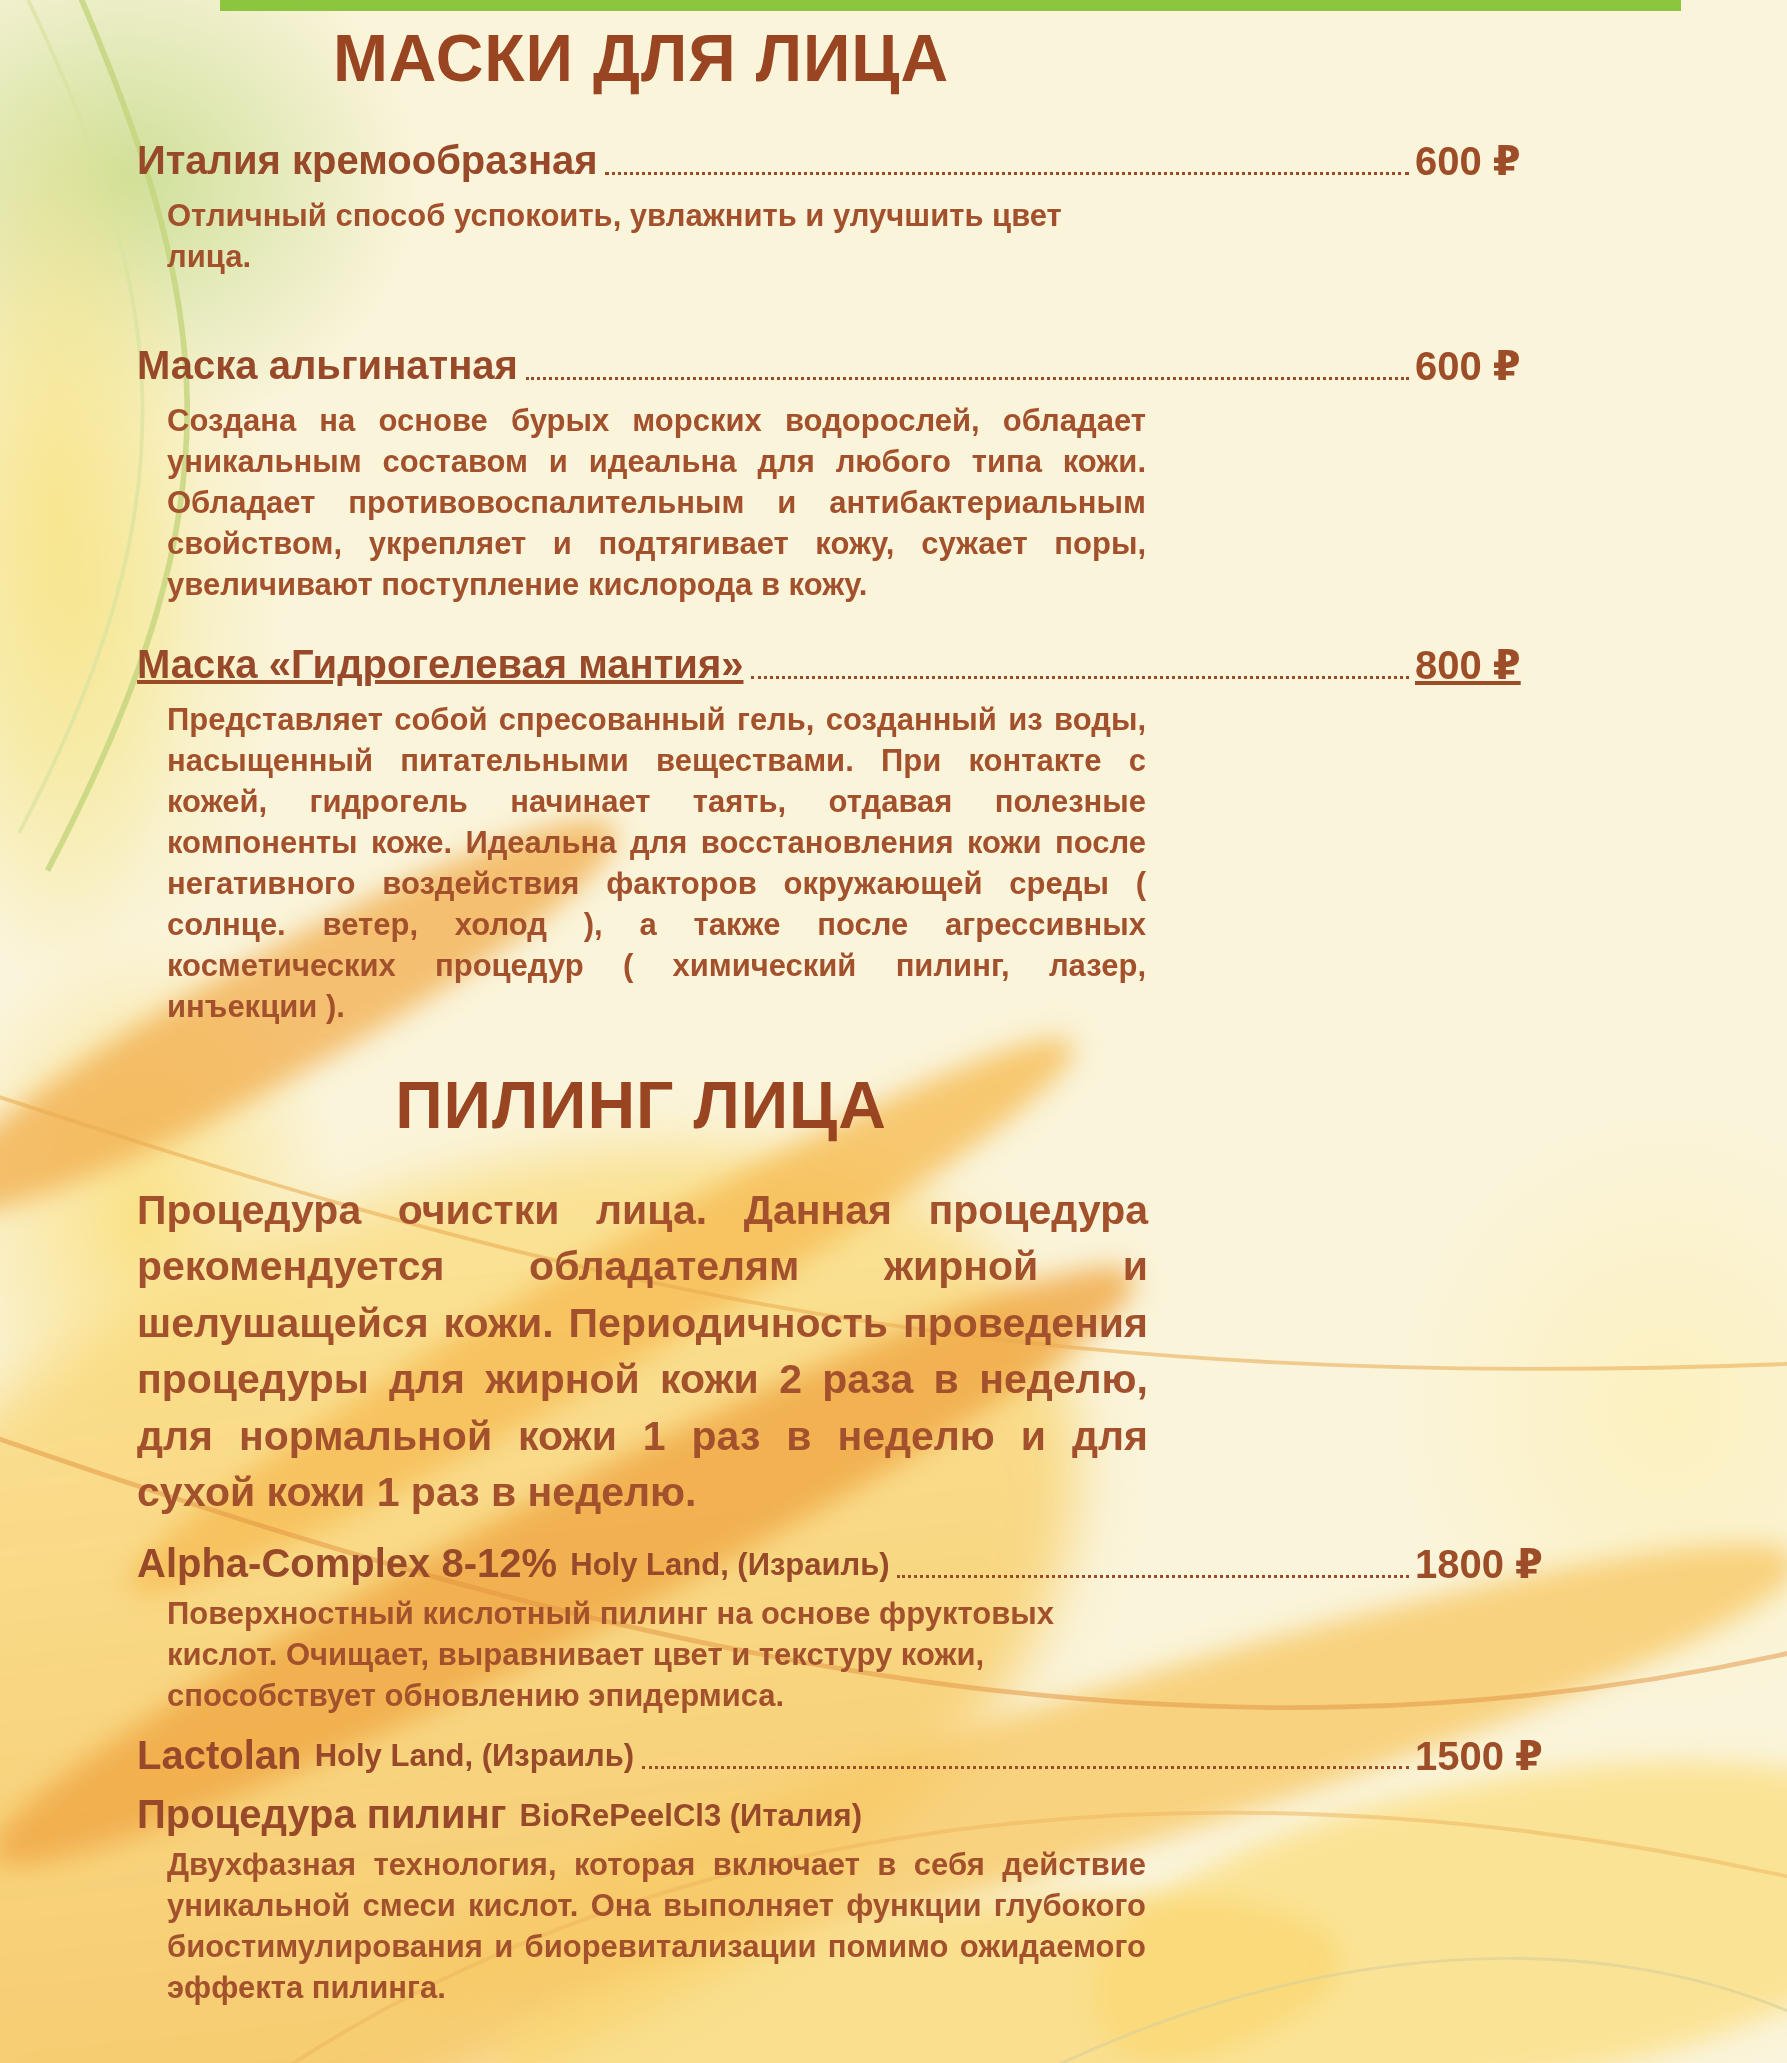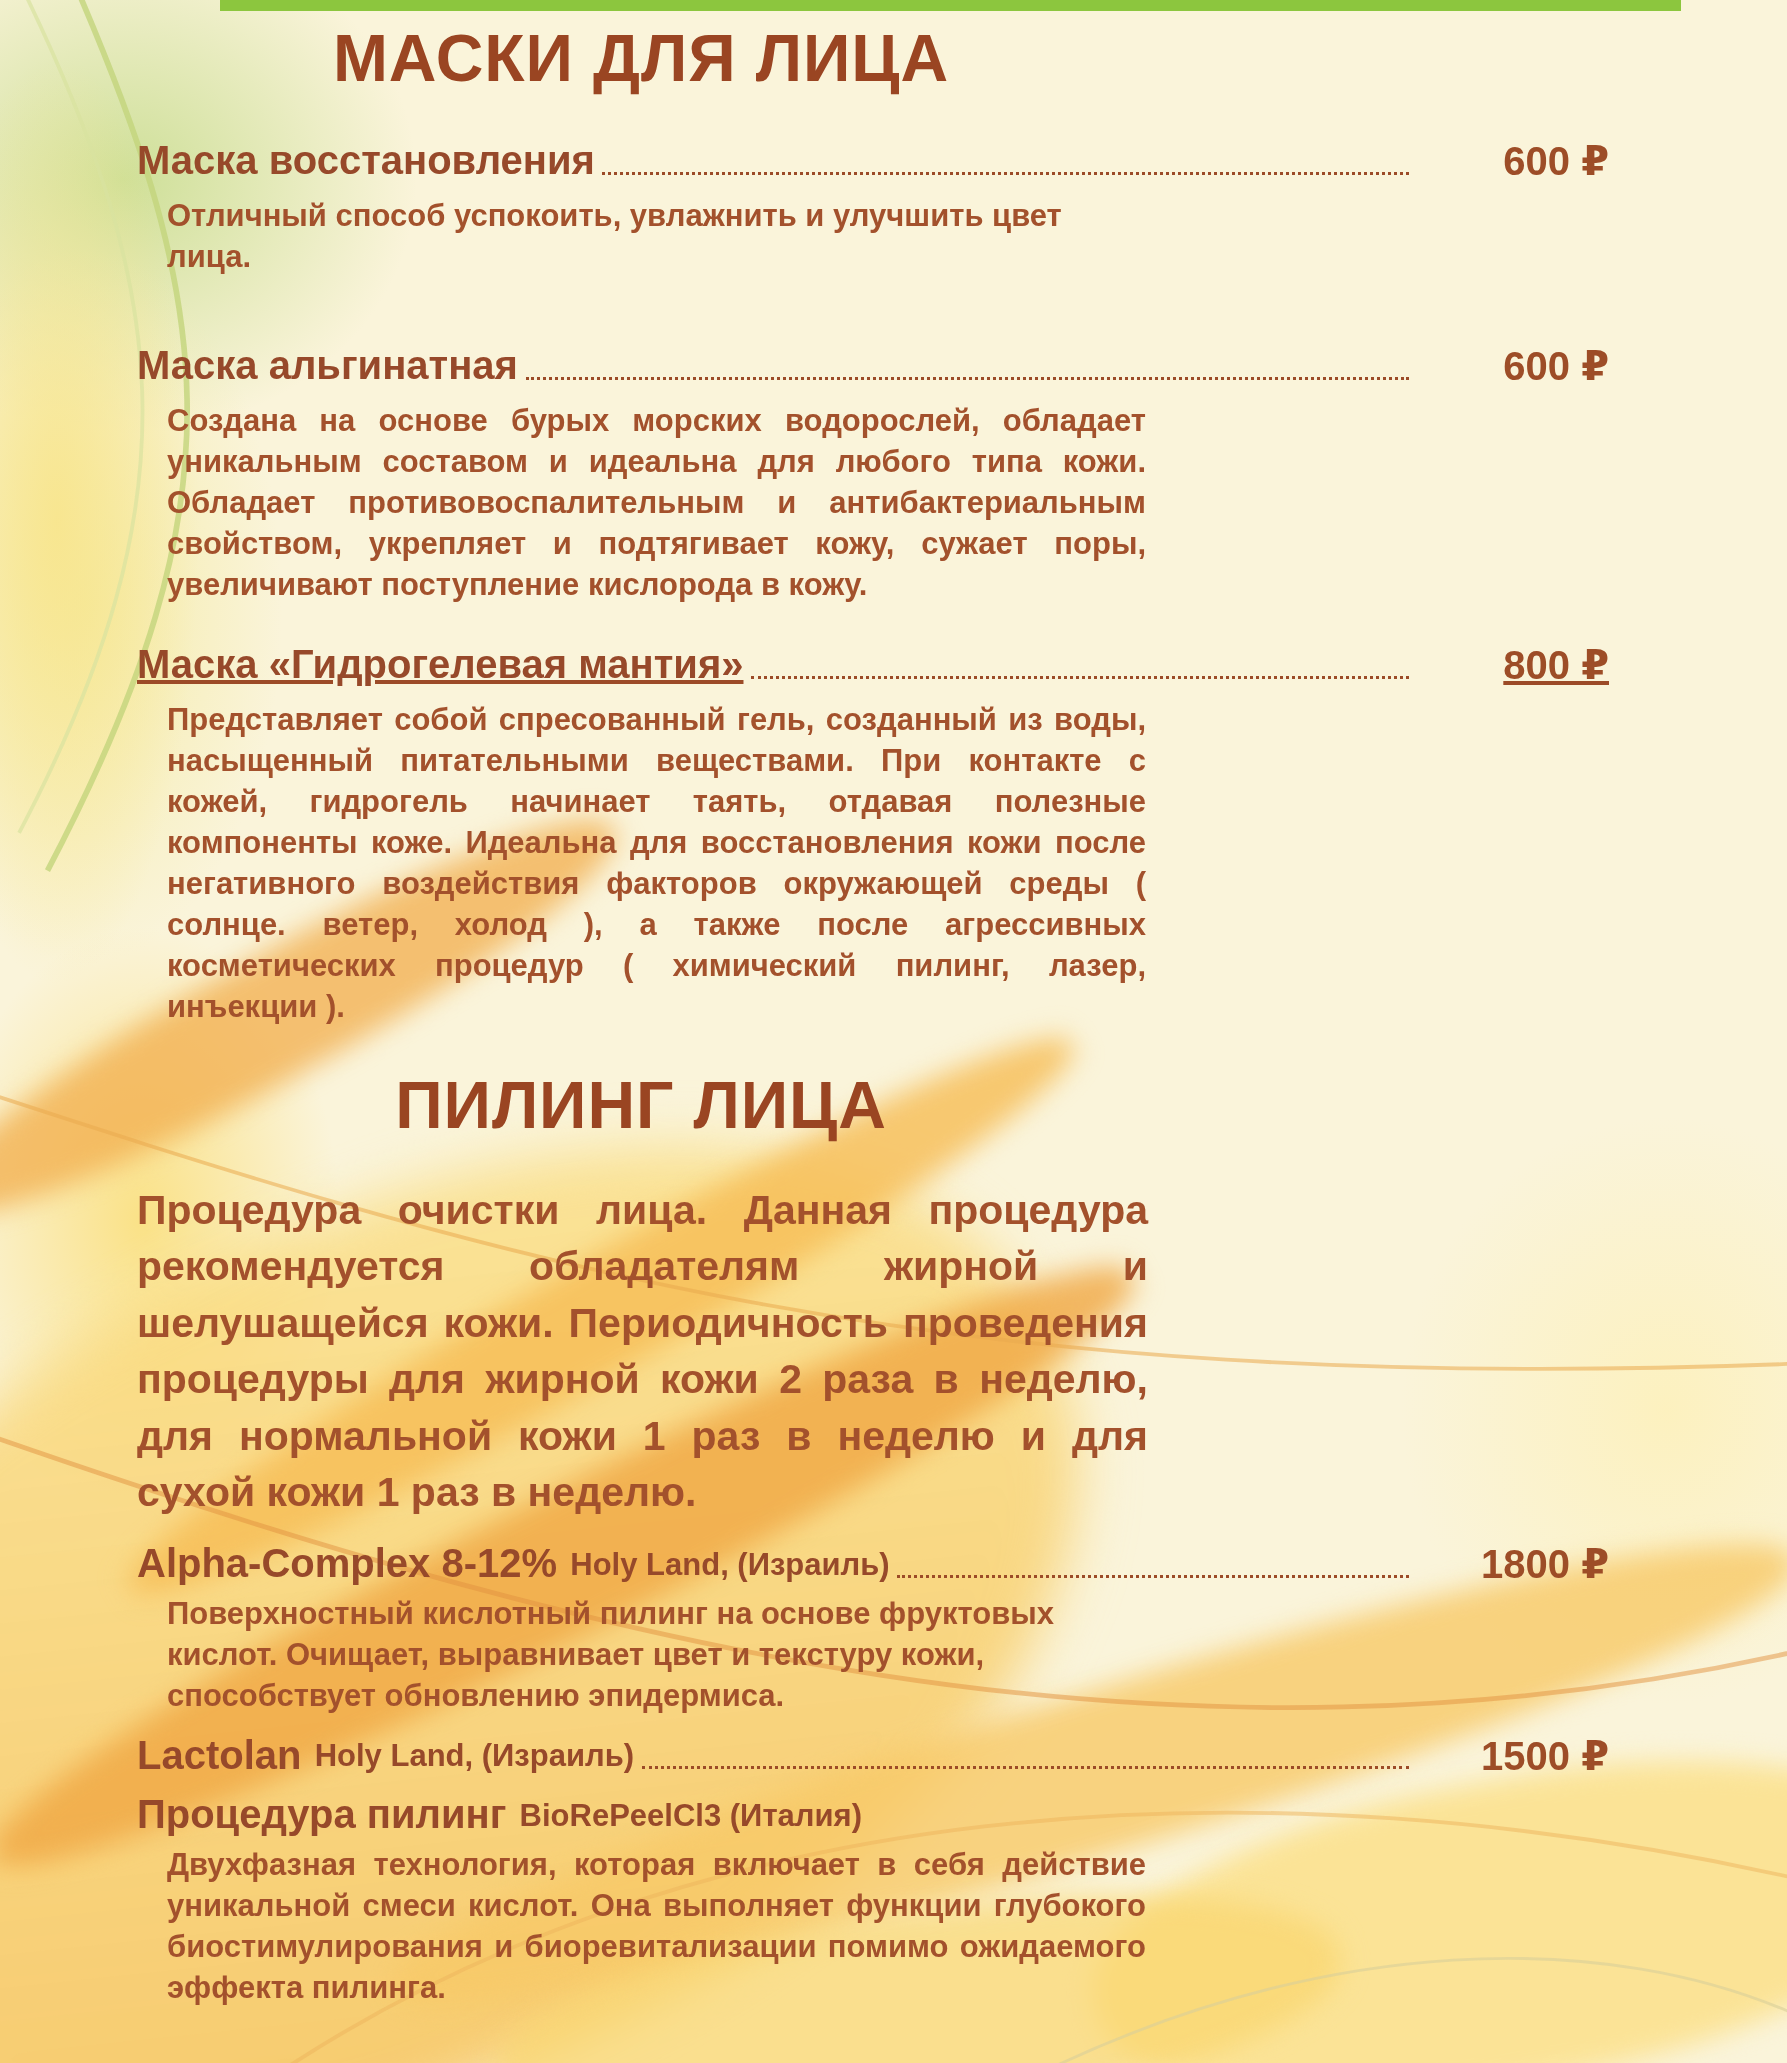--- a/index.html
+++ b/index.html
@@ -51,21 +51,21 @@
   h1{
     width:1008px;margin:0;text-align:center;
     font-size:66px;line-height:1.15;font-weight:bold;color:#9a4522;
     letter-spacing:0.9px;
   }
   .row{display:flex;align-items:flex-end;}
   .iname{font-size:40px;font-weight:bold;color:#97492a;white-space:nowrap;line-height:1.25;}
   .brand{font-size:31px;font-weight:bold;color:#97492a;white-space:nowrap;margin-left:13.2px;line-height:1.5;}
   .dots{flex:1;margin:0 5.7px 10.4px 7.6px;border-bottom:3.8px dotted #9c4b27;min-width:28px;}
   .nodots{flex:1;}
-  .price{flex:none;width:194px;text-align:right;font-size:40px;font-weight:bold;color:#9d4d27;white-space:nowrap;line-height:1.2;}
+  .price{flex:none;width:194px;font-size:40px;font-weight:bold;color:#9d4d27;white-space:nowrap;line-height:1.2;}
   .desc{
     width:979px;margin:11.4px 0 0 30px;
     font-size:31px;font-weight:bold;color:#a3512c;line-height:1.32;
   }
   .just{text-align:justify;}
   .intro{
     width:1011px;margin:38px 0 0 0;text-align:justify;
     font-size:41px;font-weight:bold;color:#a3512c;line-height:1.38;
   }
   .mt-row1{margin-top:38px;}
@@ -106,21 +106,21 @@
   </div>
 
   <div class="topbar"></div>
 
   <div class="content">
 
     <h1>МАСКИ ДЛЯ ЛИЦА</h1>
 
     <div>
       <div class="row mt-row1">
-        <span class="iname">Маска восстановления</span>
+        <span class="iname">Италия кремообразная</span>
         <span class="dots"></span>
         <span class="price">600 ₽</span>
       </div>
       <p class="desc">Отличный способ успокоить, увлажнить и улучшить цвет лица.</p>
     </div>
 
     <div>
       <div class="row mt-item">
         <span class="iname">Маска альгинатная</span>
         <span class="dots"></span>

